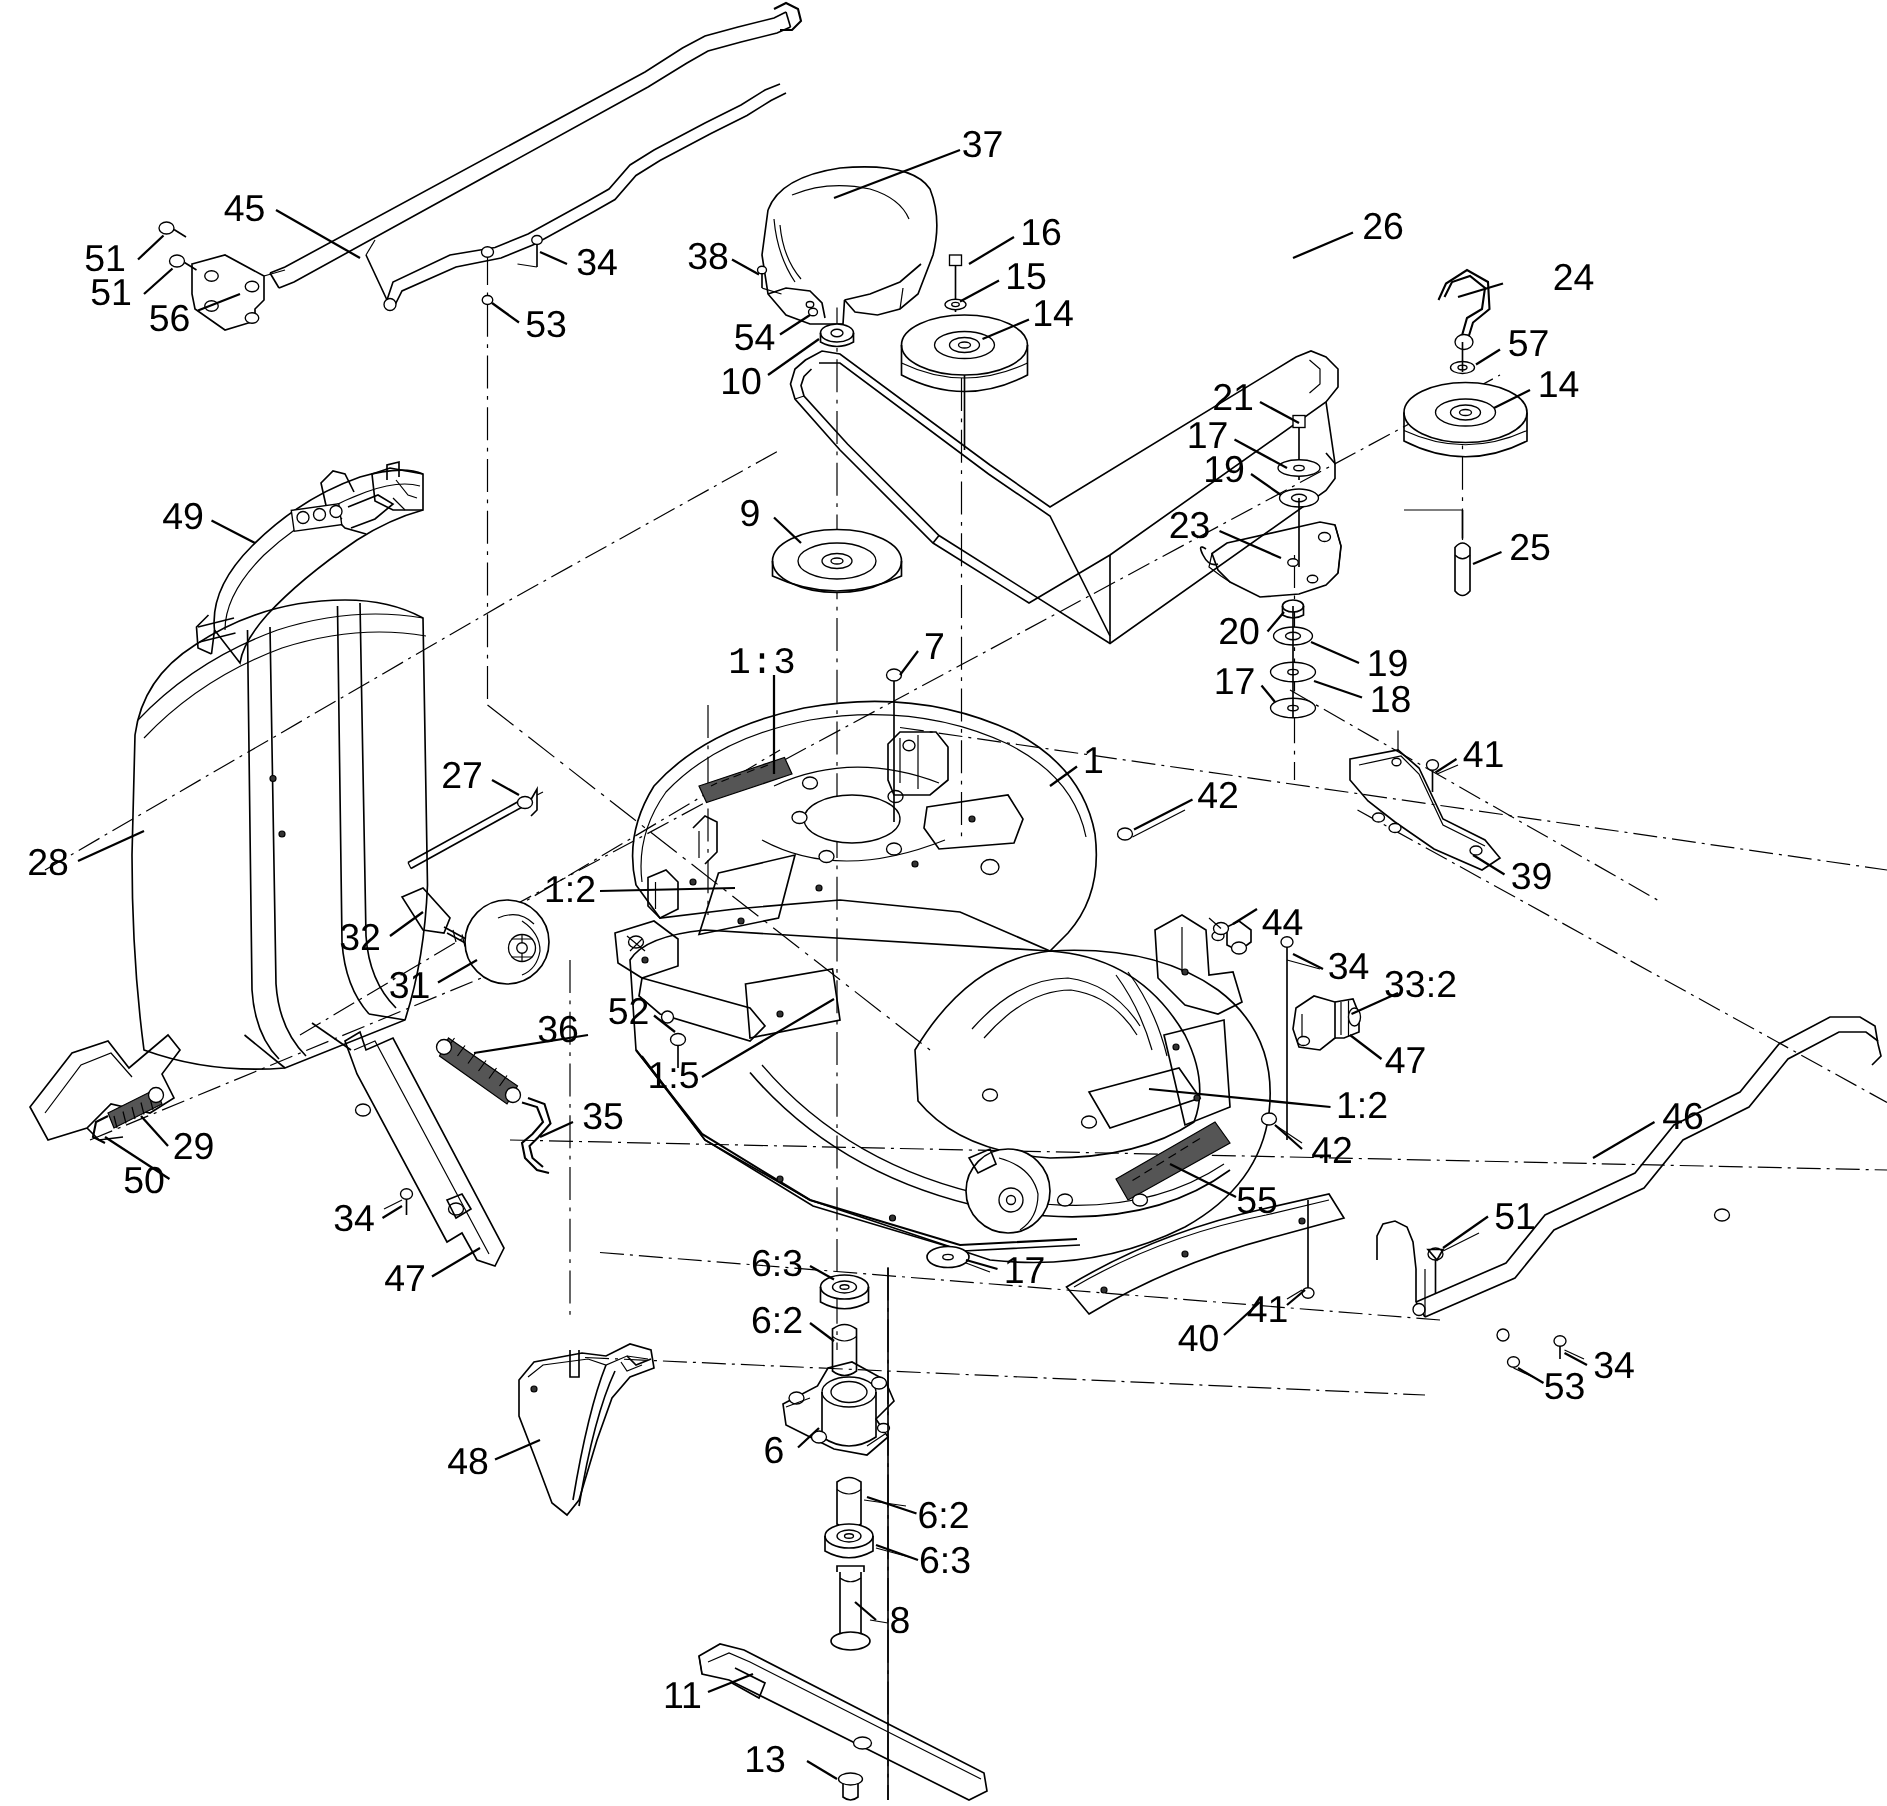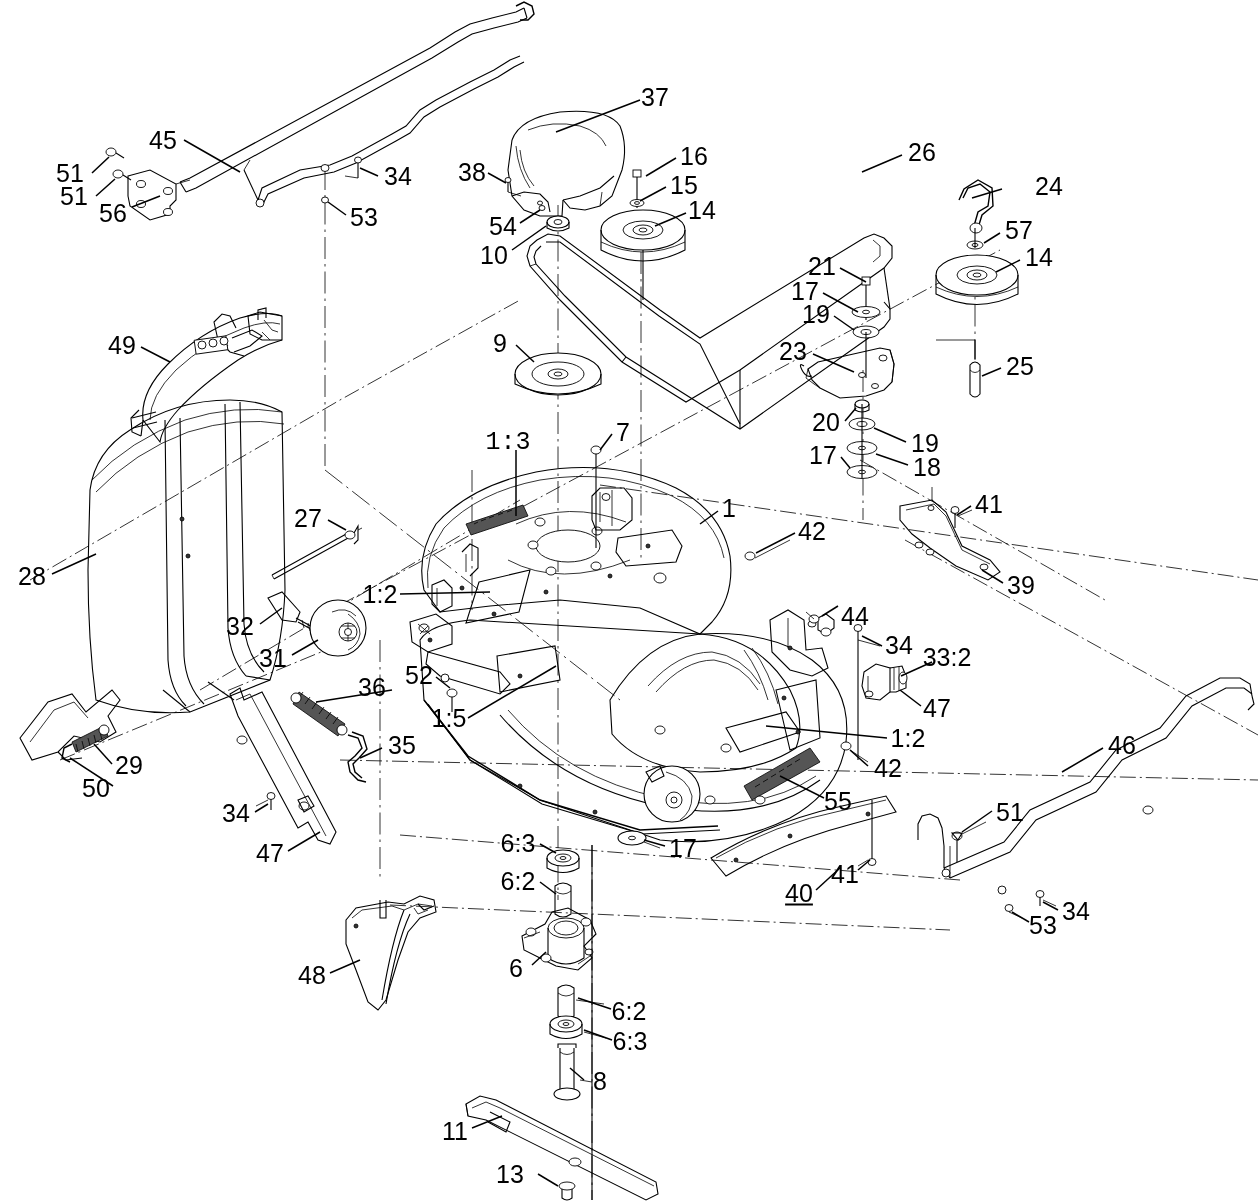--- a/index.html
+++ b/index.html
@@ -726,21 +726,21 @@
       <div class="cal" style="left: 372px; top: 687px;">36</div>
       <div class="cal" style="left: 449px; top: 718px;">1:5</div>
       <div class="cal" style="left: 402px; top: 745px;">35</div>
       <div class="cal" style="left: 129px; top: 765px;">29</div>
       <div class="cal" style="left: 96px; top: 788px;">50</div>
       <div class="cal" style="left: 236px; top: 813px;">34</div>
       <div class="cal" style="left: 270px; top: 853px;">47</div>
       <div class="cal" style="left: 838px; top: 801px;">55</div>
       <div class="cal" style="left: 1010px; top: 812px;">51</div>
       <div class="cal" style="left: 845px; top: 874px;">41</div>
-      <div class="cal" style="left: 799px; top: 893px; text-decoration: underline;">40</div>
+      <div class="cal" style="left: 799px; top: 893px;">40</div>
       <div class="cal" style="left: 1043px; top: 925px;">53</div>
       <div class="cal" style="left: 1076px; top: 911px;">34</div>
       <div class="cal" style="left: 518px; top: 843px;">6:3</div>
       <div class="cal" style="left: 683px; top: 848px;">17</div>
       <div class="cal" style="left: 518px; top: 881px;">6:2</div>
       <div class="cal" style="left: 516px; top: 968px;">6</div>
       <div class="cal" style="left: 312px; top: 975px;">48</div>
       <div class="cal" style="left: 629px; top: 1011px;">6:2</div>
       <div class="cal" style="left: 630px; top: 1041px;">6:3</div>
       <div class="cal" style="left: 600px; top: 1081px;">8</div>

